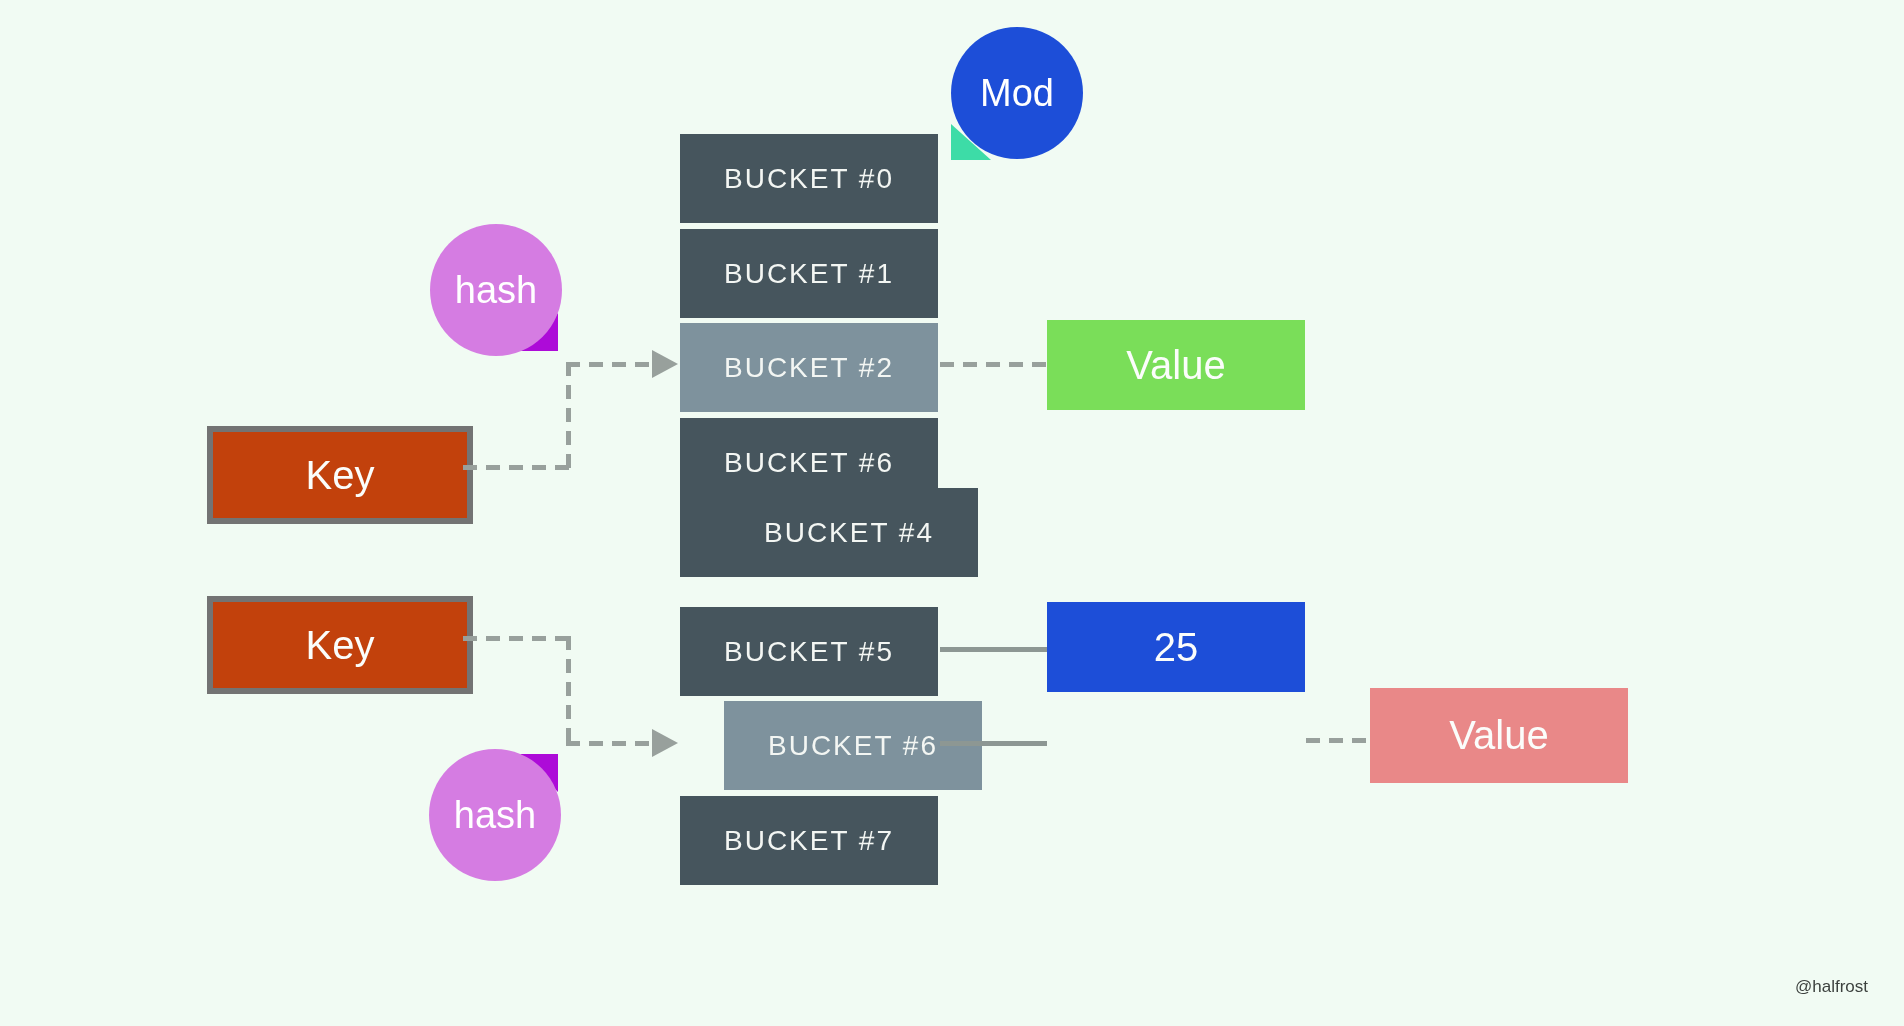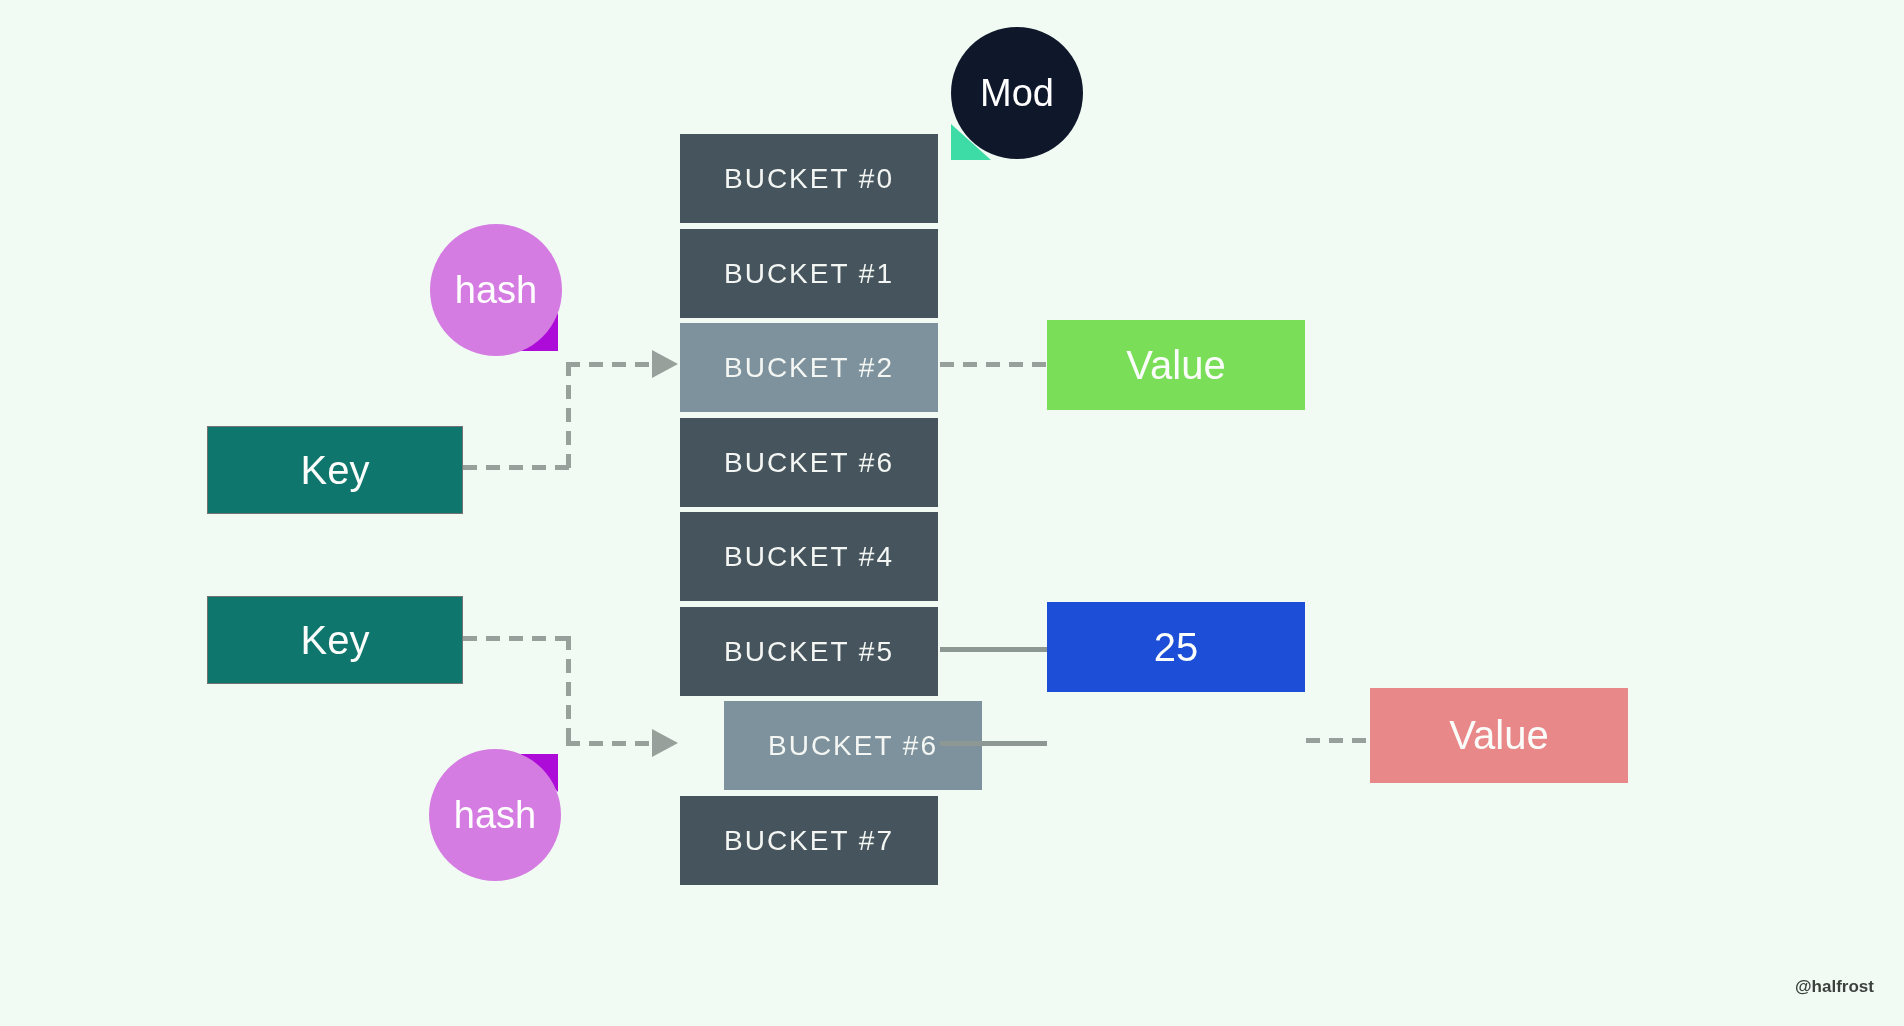--- a/index.html
+++ b/index.html
@@ -14,51 +14,51 @@
   
   .bucket{position:absolute;left:680px;width:258px;height:89px;
           display:flex;align-items:center;justify-content:center;
           color:#f3f6f3;font-size:28px;letter-spacing:2px;}
   .bucket.dark{background:#46555d;}
   .bucket.light{background:#7e929d;}
   
   .bubble{position:absolute;width:132px;height:132px;border-radius:50%;
           display:flex;align-items:center;justify-content:center;
           color:#ffffff;font-size:38px;z-index:3;}
-  .bubble.teal{background:#0f172a;}
+  .bubble.teal{background:#1d4ed8;}
   .bubble.purple{background:#d57ce2;}
   .tail{position:absolute;width:0;height:0;z-index:2;}
   
   .tail.mod{left:951px;top:124px;
     border-bottom:36px solid #3ddca7;border-right:40px solid transparent;}
   
   .tail.hash-top{left:520px;top:313px;
     border-bottom:38px solid #ad0bd8;border-left:38px solid transparent;}
   
   .tail.hash-bottom{left:520px;top:754px;
     border-top:38px solid #ad0bd8;border-left:38px solid transparent;}
   
-  .keybox{left:207px;width:254px;height:86px;background:#0f766e;
-          border:1px solid #737373;}
+  .keybox{left:207px;width:254px;height:86px;background:#c2410c;
+          border:6px solid #737373;}
   .greenbox{left:1047px;top:320px;width:258px;height:90px;background:#7ade59;}
   .yellowbox{left:1047px;top:602px;width:258px;height:90px;background:#1d4ed8;}
   .bluebox{left:1047px;top:697px;width:258px;height:90px;background:#4284db;}
   .redbox{left:1370px;top:688px;width:258px;height:95px;background:#e98888;}
   
   .hdash{position:absolute;height:5px;
     background:repeating-linear-gradient(to right,#98a09c 0 14px,transparent 14px 23px);}
   .vdash{position:absolute;width:5px;
     background:repeating-linear-gradient(to bottom,#98a09c 0 14px,transparent 14px 23px);}
   .hsolid{position:absolute;height:5px;background:#8d9793;}
   .arrowhead{position:absolute;width:0;height:0;
     border-left:26px solid #98a09c;border-top:14px solid transparent;
     border-bottom:14px solid transparent;}
   
   .watermark{position:absolute;left:1795px;top:977px;font-size:17px;
-    font-weight:700;color:#3c413e;}
+    font-weight:400;color:#3c413e;}
 </style>
 </head>
 <body>
 
 <div id="canvas">
 
   <div class="tail mod"></div>
   <div class="bubble teal" style="left:951px;top:27px;">
     <span>Mod</span>
   </div>
@@ -85,21 +85,21 @@
   </div>
   <div class="bucket dark" style="top:229px;">
     <span>BUCKET #1</span>
   </div>
   <div class="bucket light" style="top:323px;">
     <span>BUCKET #2</span>
   </div>
   <div class="bucket dark" style="top:418px;">
     <span>BUCKET #6</span>
   </div>
-  <div class="bucket dark" style="top:512px;">
+  <div class="bucket dark" style="top:488px;padding-left:40px;">
     <span>BUCKET #4</span>
   </div>
   <div class="bucket dark" style="top:607px;">
     <span>BUCKET #5</span>
   </div>
   <div class="bucket light" style="top:701px;margin-left:44px;">
     <span>BUCKET #6</span>
   </div>
   <div class="bucket dark" style="top:796px;">
     <span>BUCKET #7</span>

